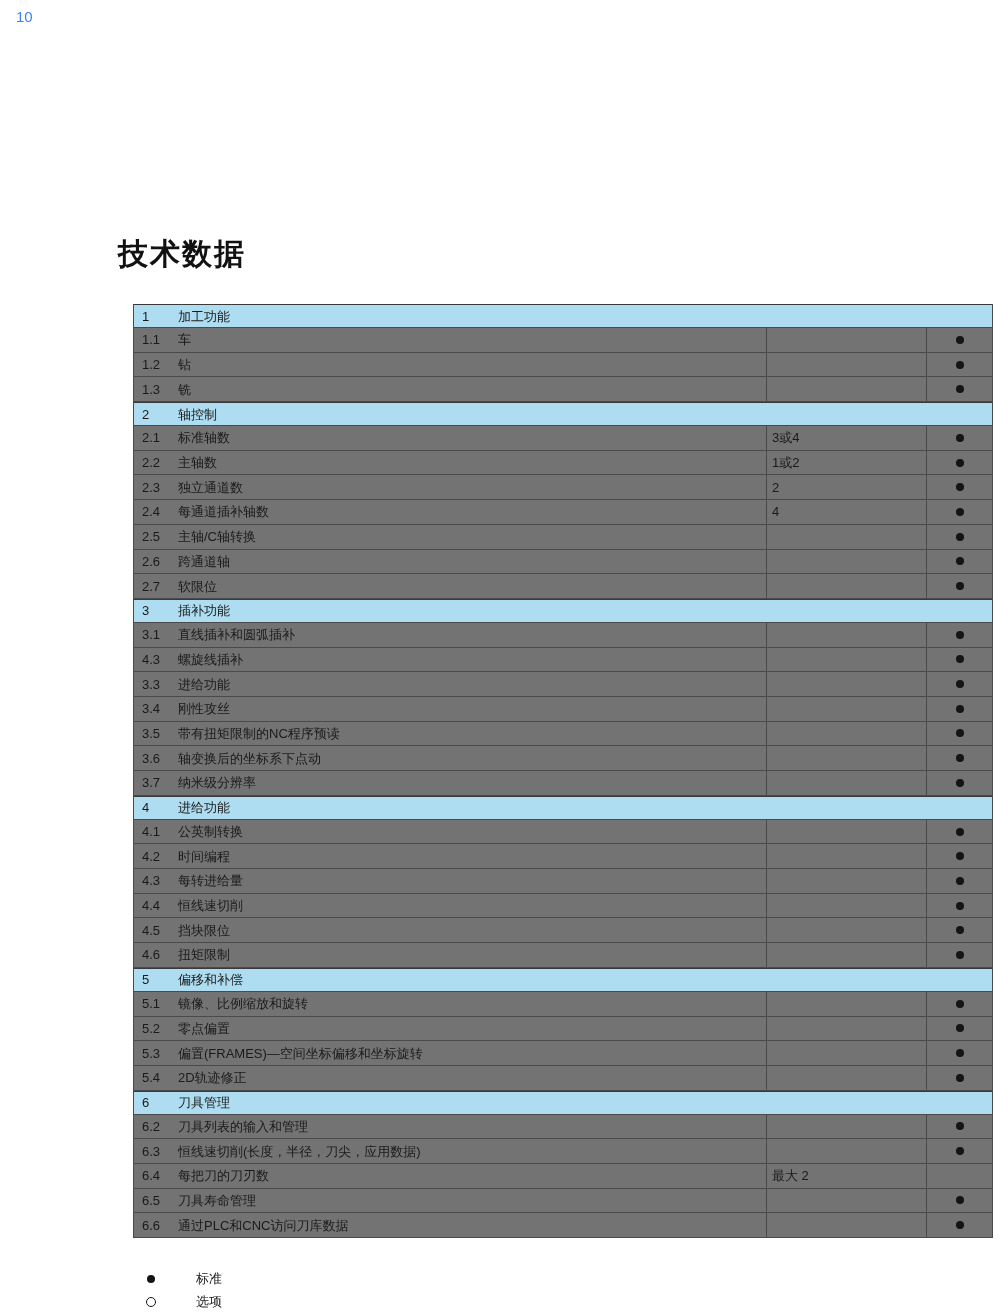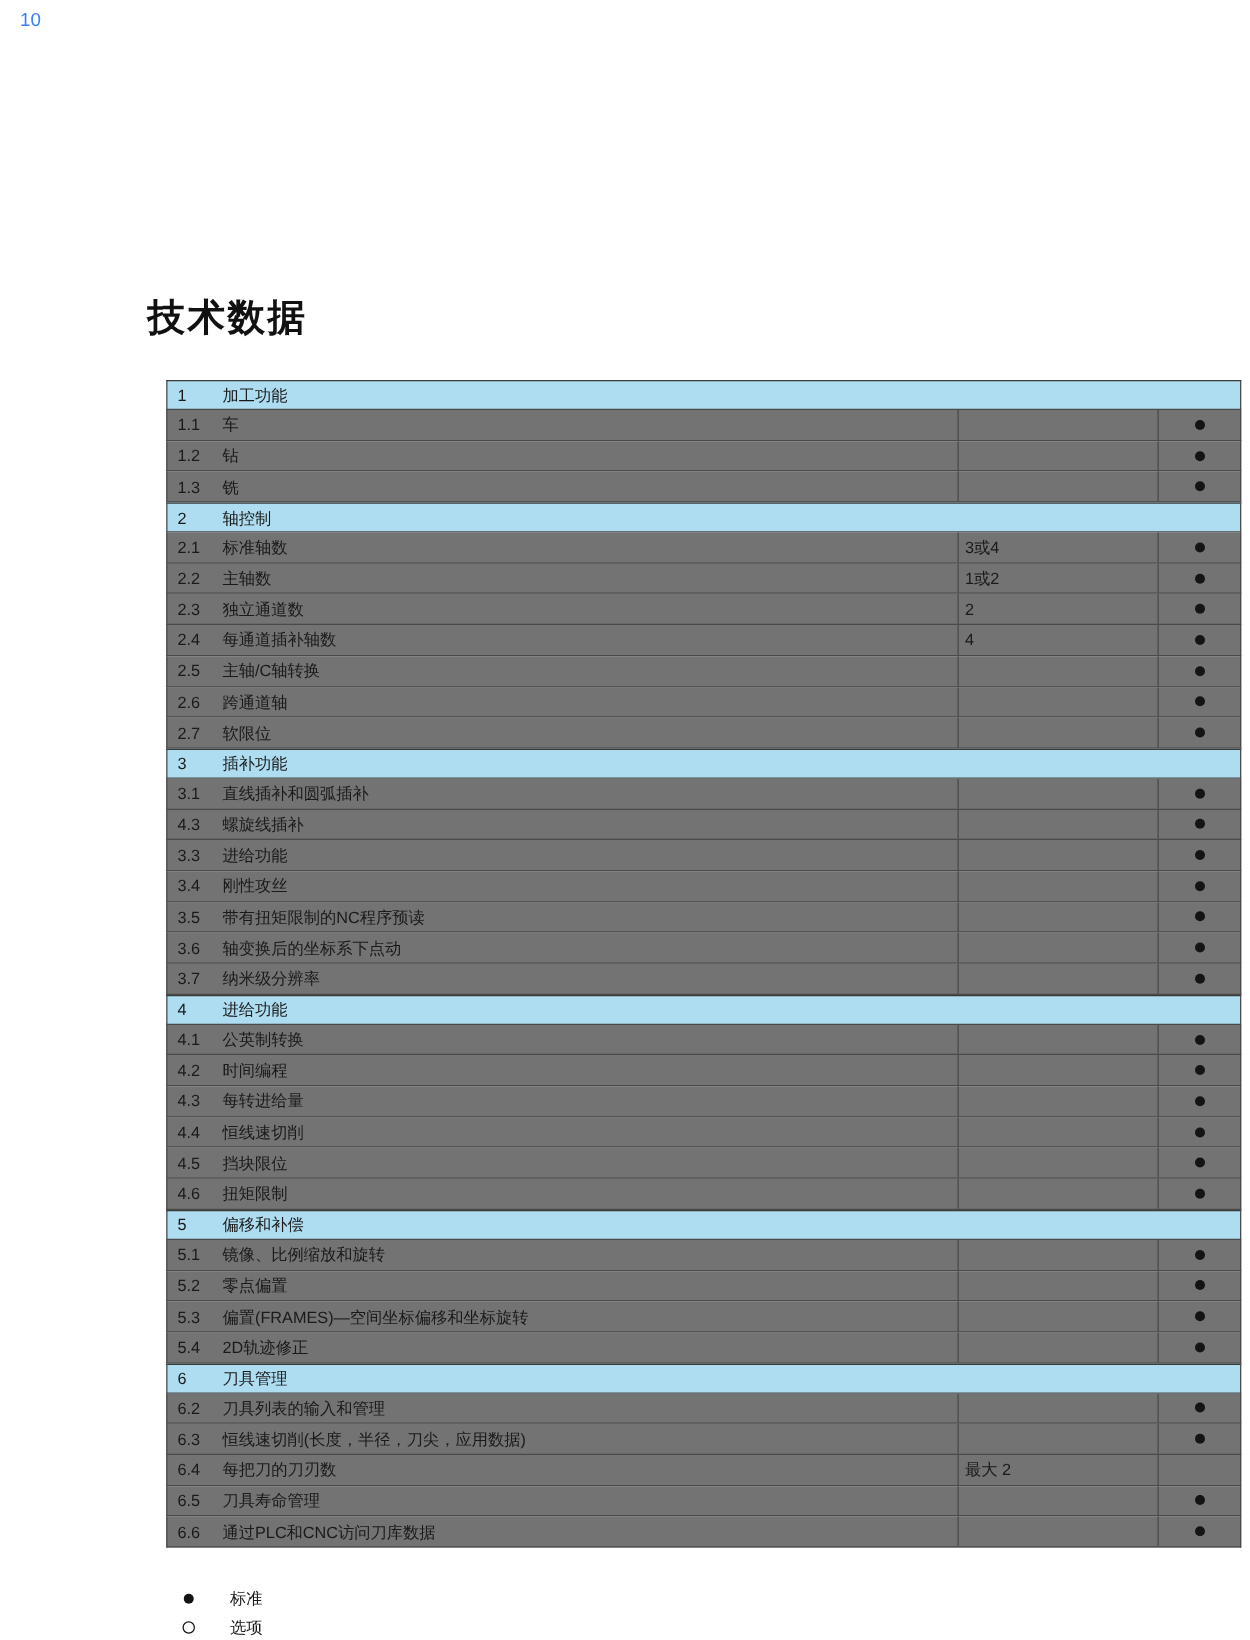--- a/index.html
+++ b/index.html
@@ -105,21 +105,21 @@
     height: 23px;
     font-size: 13px;
   }
   .legend-symbol {
     width: 14px;
     margin-left: 11px;
     display: flex;
     align-items: center;
     justify-content: center;
   }
-  .legend-label { margin-left: 26px; }
+  .legend-label { margin-left: 38px; }
 </style>
 </head>
 <body>
 
 <div class="page-number">10</div>
 
 <h1 class="page-title">技术数据</h1>
 
 <div class="data-table">
     <div class="row section">

